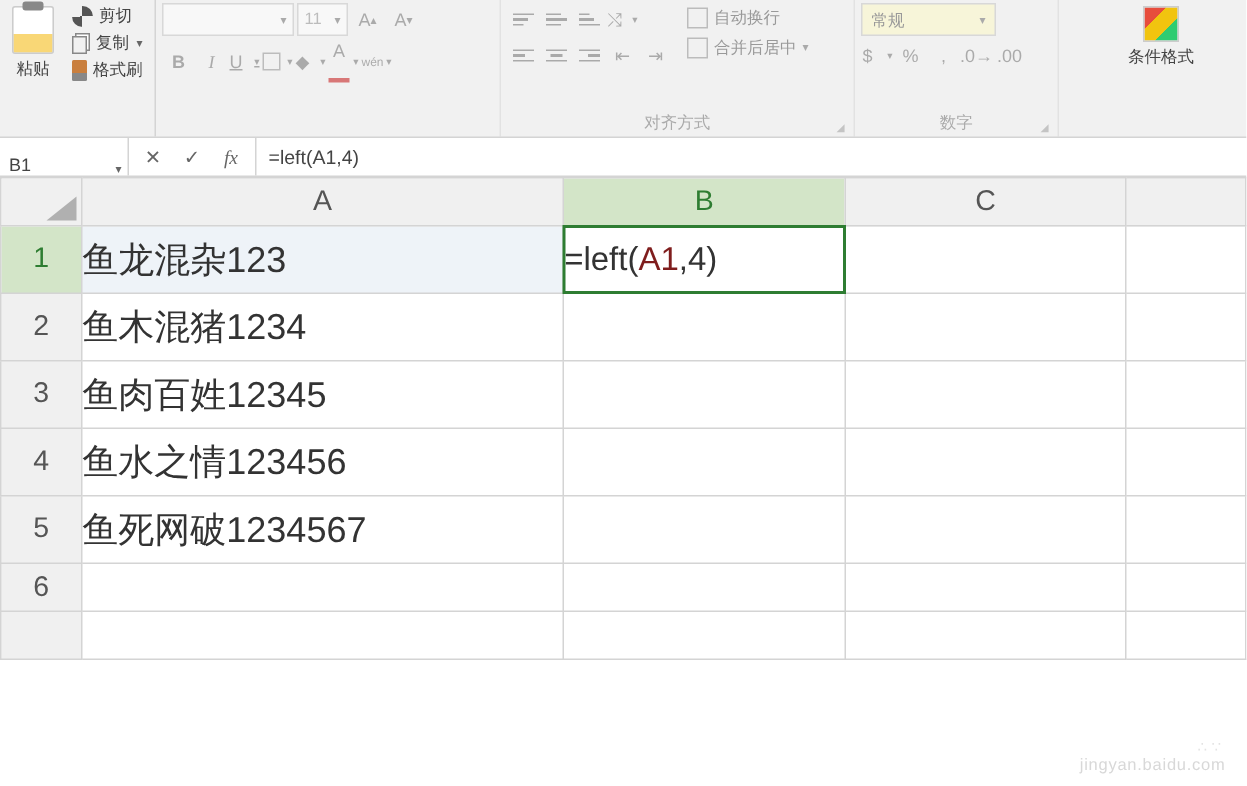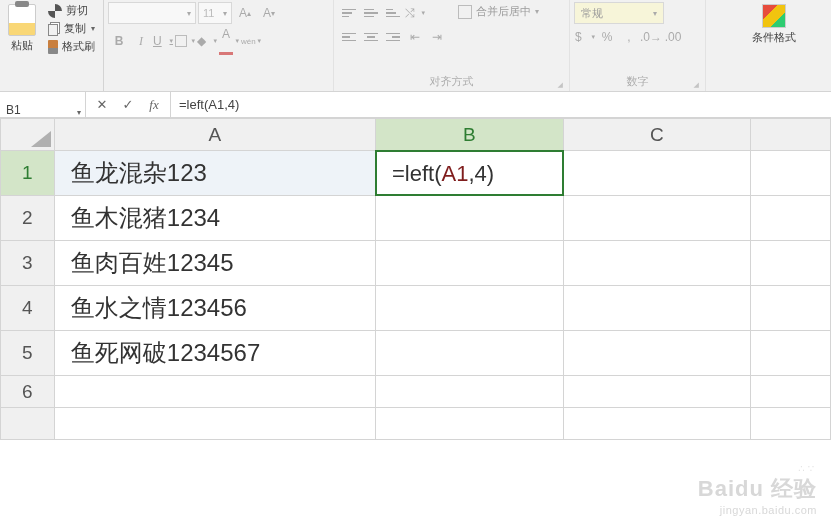--- a/index.html
+++ b/index.html
@@ -68,21 +68,21 @@
 
 .sheet-wrap { position: relative; }
 .sheet { border-collapse: collapse; table-layout: fixed; background: #fff; }
 .sheet td, .sheet th { border: 1px solid #d4d4d4; }
 .corner { width: 54px; height: 32px; background: #f0f0f0; position: relative; }
 .corner::after { content: ""; position: absolute; right: 3px; bottom: 3px; border-style: solid; border-width: 0 0 16px 20px; border-color: transparent transparent #b0b0b0 transparent; }
 .col-h { background: #f0f0f0; text-align: center; font-size: 19px; color: #555; height: 32px; font-weight: normal; }
 .col-h.active { background: #d3e5c8; color: #2e7d32; }
 .row-h { background: #f0f0f0; text-align: center; font-size: 19px; color: #555; width: 54px; font-weight: normal; }
 .row-h.active { background: #d3e5c8; color: #2e7d32; }
-.cell { font-size: 24px; color: #333; padding: 6px 16px; height: 32px; vertical-align: middle; }
+.cell { font-size: 24px; color: #333; padding: 6px 0; height: 32px; vertical-align: middle; }
 .col-a { width: 322px; }
 .col-b { width: 188px; }
 .col-c { width: 188px; }
 .col-d { width: 80px; }
 
 .cell-a1 { background: #eef3f8; }
 .cell-b1 { position: relative; }
 .cell-b1-border { position: absolute; inset: -1px; border: 2px solid #2e7d32; pointer-events: none; }
 .b1-text { font-family: "Segoe UI", sans-serif; font-size: 22px; }
 .b1-text .ref { color: #7f1d1d; }
@@ -206,20 +206,24 @@
                 <span style="width:100%"></span>
                 <span style="width:60%"></span>
                 <span style="width:100%"></span>
               </span>
             </div>
           <div class="sq-btn">⇤</div>
           <div class="sq-btn">⇥</div>
         </div>
       </div>
       <div class="wrap-merge">
+        <div class="wm-btn">
+            <span class="wm-ico"></span>
+            <span>自动换行</span>
+          </div>
         <div class="wm-btn">
             <span class="wm-ico"></span>
             <span>合并后居中</span>
             <span class="drop">▾</span>
           </div>
       </div>
     </div>
     <div class="group-label">对齐方式</div>
   </div>
 
@@ -329,15 +333,14 @@
     <td class="cell col-b"></td>
     <td class="cell col-c"></td>
     <td class="cell col-d"></td>
   </tr>
 </tbody>
     </table>
 </div>
 
 <div class="watermark">
   <div class="paws">∴∵</div>
-  <div class="wm-main">Baidu 经验</div>
   <div class="wm-sub">jingyan.baidu.com</div>
 </div>
 
 </body></html>

